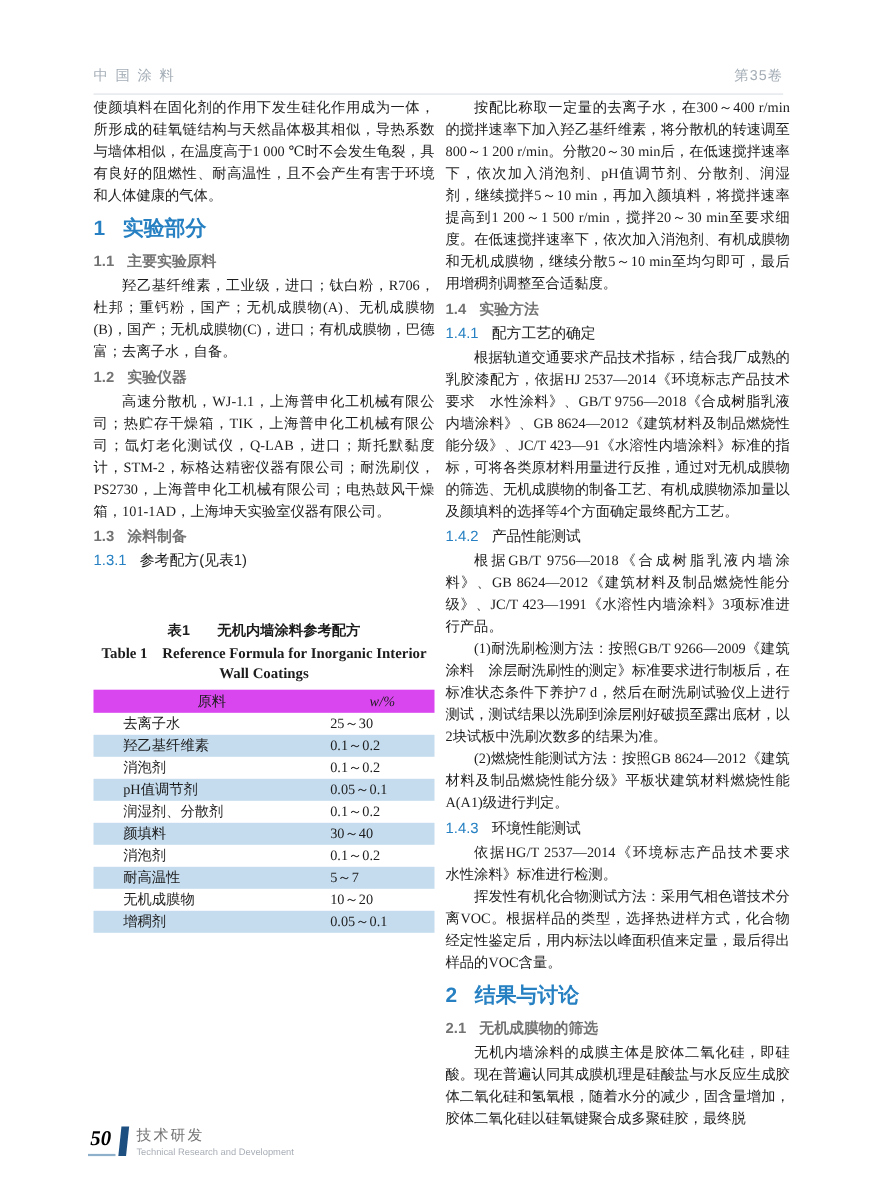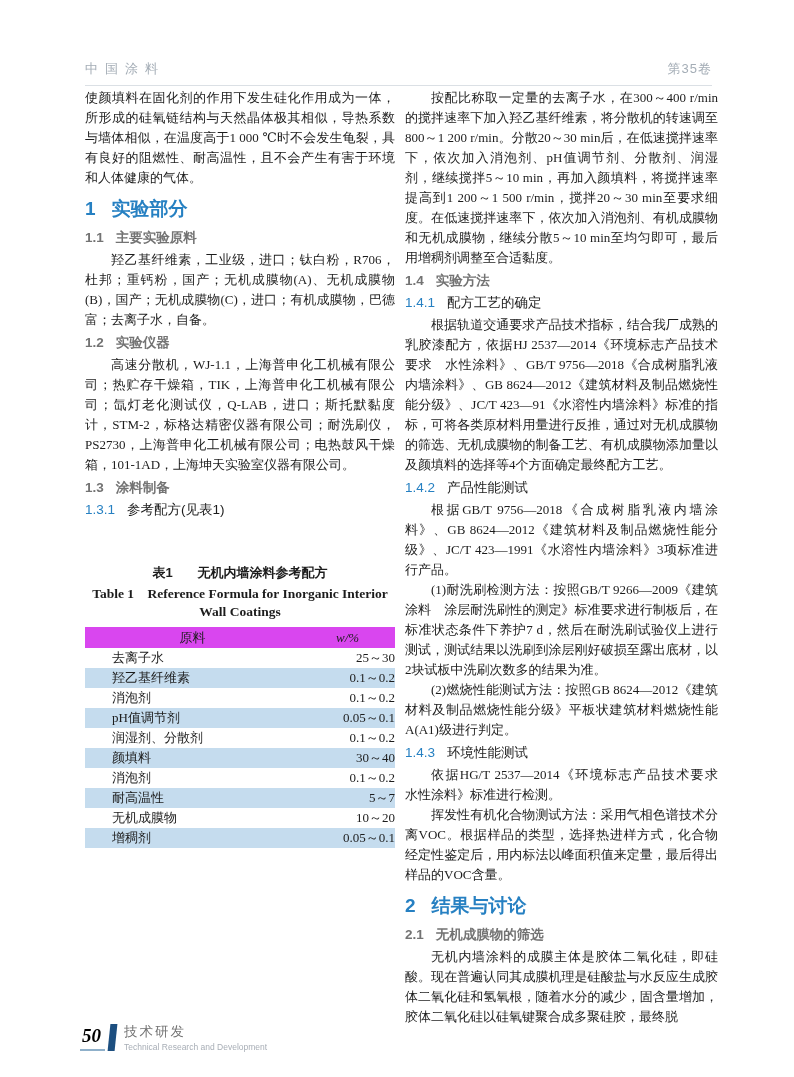--- a/index.html
+++ b/index.html
@@ -39,21 +39,21 @@
               font-size:13px;text-align:center;line-height:20px;}
   .tbl-cap-cn .capnum{margin-right:25px;}
   .tbl-cap-en{font-family:"Liberation Serif","DejaVu Serif",serif;font-weight:bold;
               font-size:13.5px;text-align:center;line-height:18px;margin-top:2px;}
   table.formula{width:100%;border-collapse:collapse;margin-top:6px;
                 font-size:13px;}
   table.formula th{background:#d946ef;font-weight:normal;height:21px;
                    text-align:center;padding:0;}
   table.formula td{height:20px;padding:0;}
   table.formula td.mat{text-align:left;padding-left:27px;}
-  table.formula td.val{text-align:right;font-family:"Liberation Serif","DejaVu Serif",serif;}
+  table.formula td.val{text-align:left;font-family:"Liberation Serif","DejaVu Serif",serif;}
   table.formula tbody tr:nth-child(even){background:#c5dcee;}
   table.formula th.whead{font-style:italic;font-family:"Liberation Serif","DejaVu Serif",serif;}
 
   
   .pagefoot{position:absolute;left:80px;top:1024px;display:flex;align-items:flex-start;}
   .pagefoot .pnum{font-family:"Liberation Serif","DejaVu Serif",serif;
                   font-style:italic;font-weight:bold;font-size:19px;color:#000000;
                   line-height:24px;padding:0 4px 1px 2px;border-bottom:2px solid #8fb0ca;}
   .pagefoot .bar{width:7px;height:27px;background:#1d4f80;margin:0 8px 0 4px;
                  transform:skewX(-6deg);}

